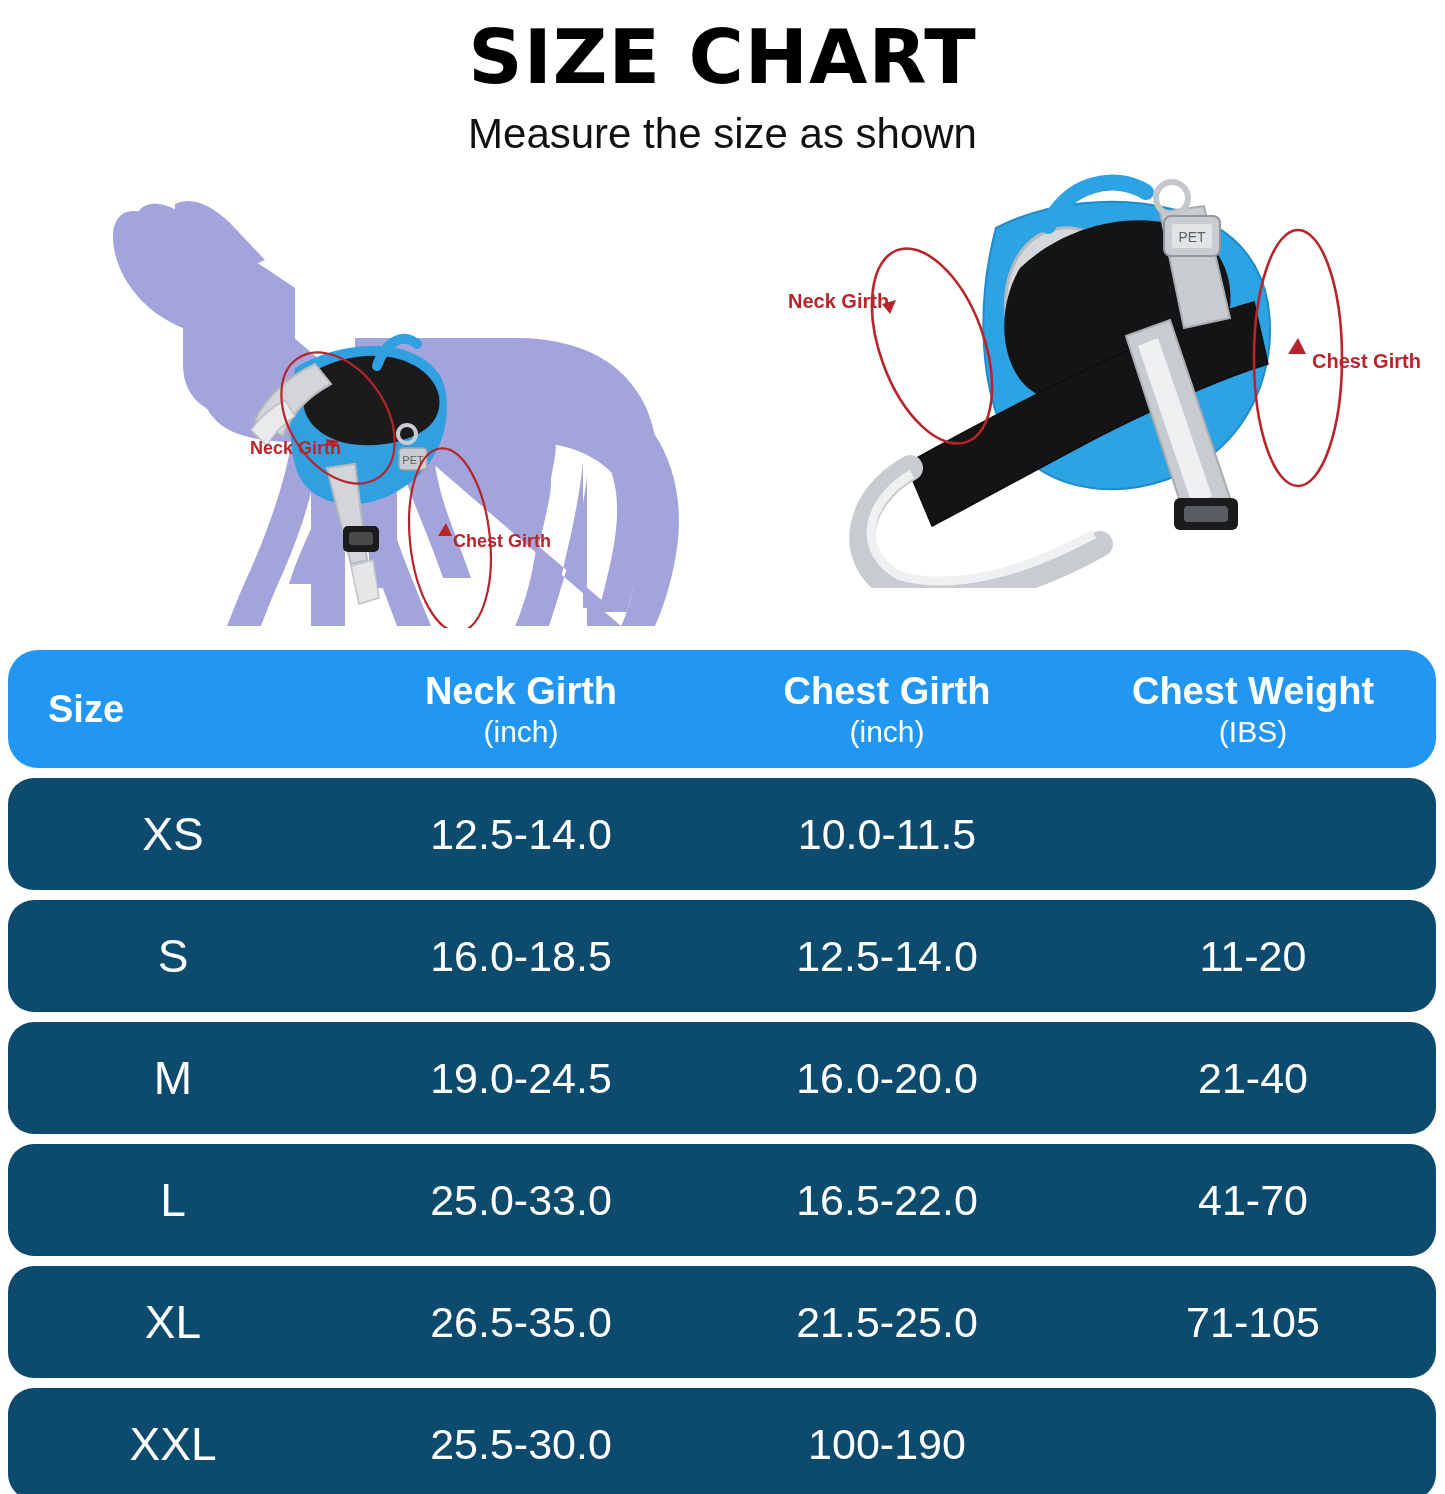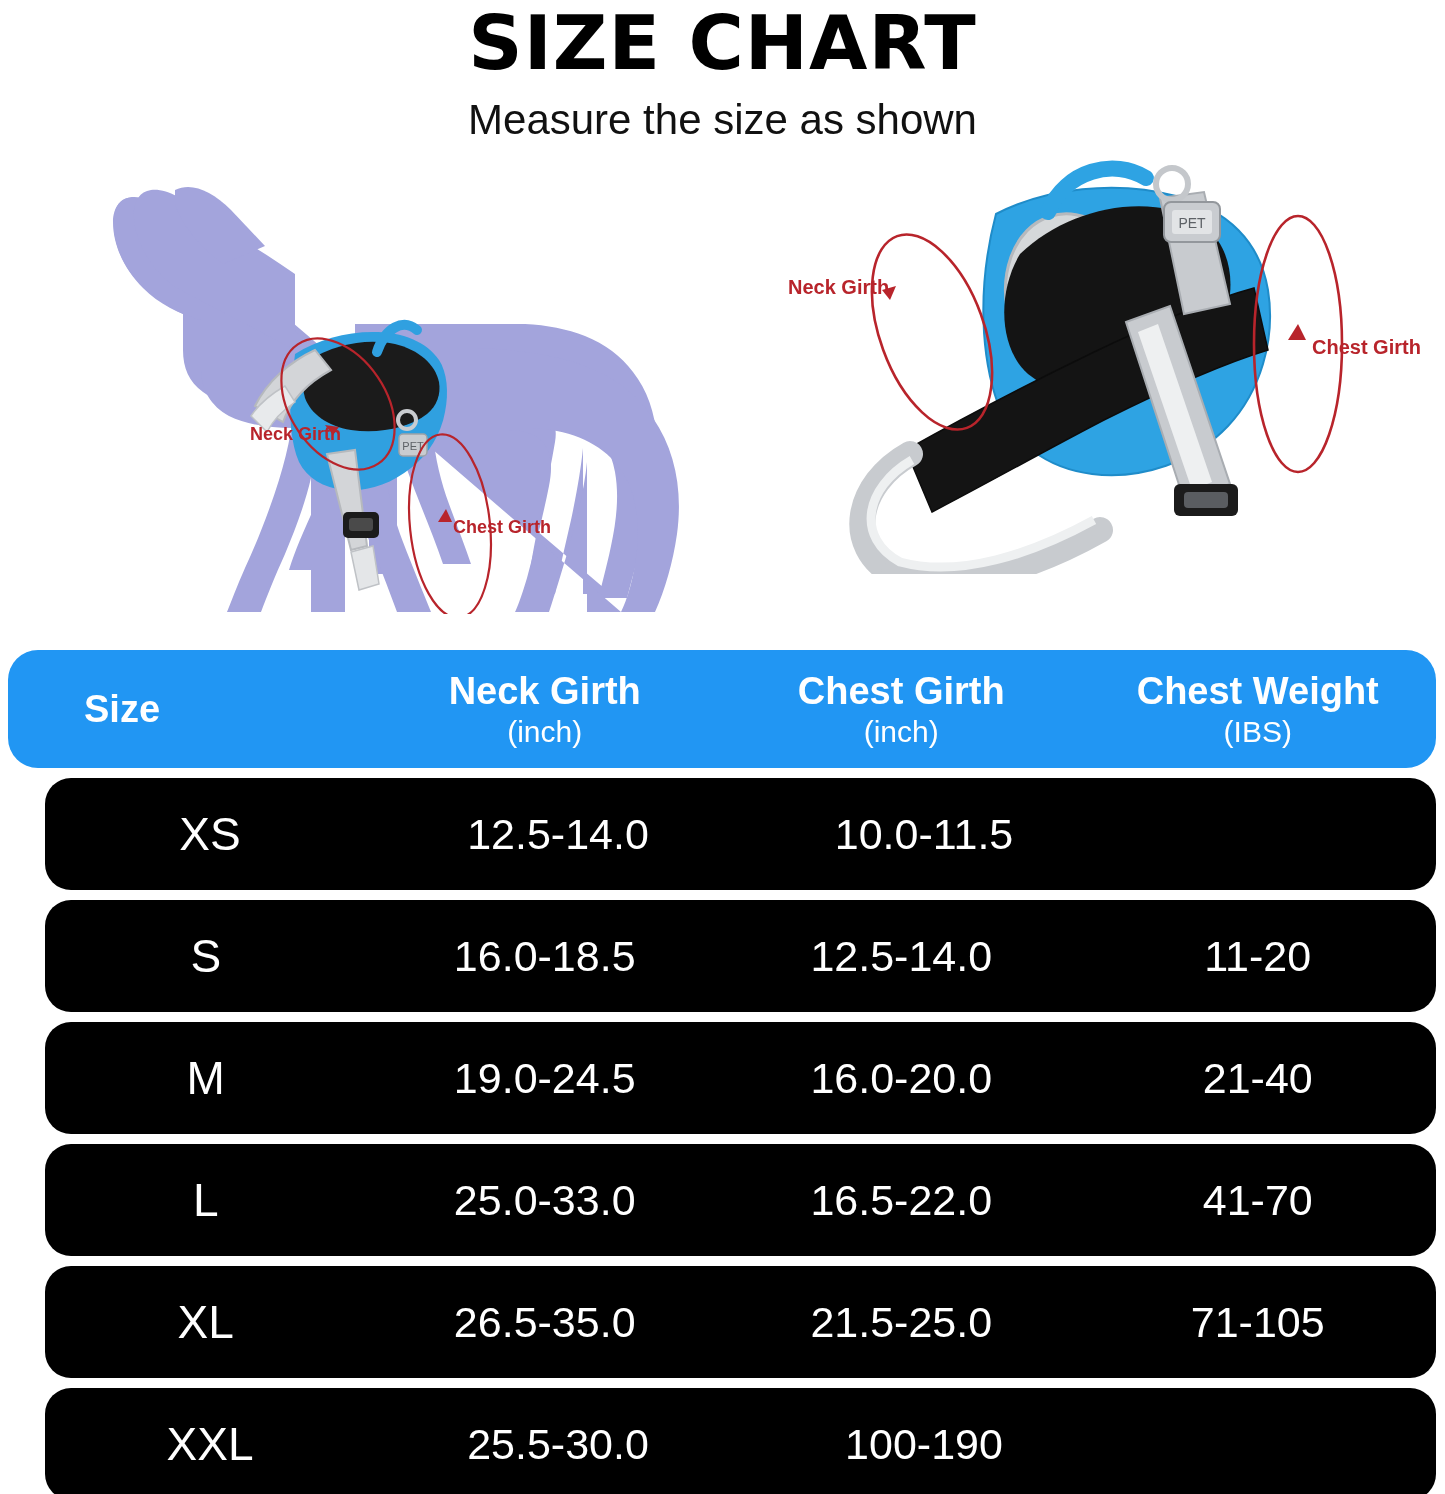--- a/index.html
+++ b/index.html
@@ -12,21 +12,21 @@
     height: 1494px;
     font-family: "Liberation Sans", sans-serif;
     color: #000;
     overflow: hidden;
     position: relative;
   }
 
   
   .header {
     text-align: center;
-    padding-top: 6px;
+    padding-top: 20px;
   }
   .title {
     font-family: "DejaVu Sans", sans-serif;
     font-weight: bold;
     font-size: 74px;
     letter-spacing: 1px;
     line-height: 1.0;
     margin: 0;
     color: #000;
     transform: scaleX(1.02);
@@ -73,25 +73,23 @@
     align-items: center;
     border-radius: 26px;
     margin-bottom: 10px;
     height: 112px;
     box-sizing: border-box;
   }
   .row.header-row {
     background: #2196f3;
     height: 118px;
     border-radius: 30px;
-    padding-left: 36px;
   }
   .row.body-row {
-    background: #000000;
-    margin-left: 37px;
+    background: #0c4a6e;
   }
   .cell {
     color: #ffffff;
     text-align: center;
     font-size: 43px;
     font-weight: normal;
     box-sizing: border-box;
   }
   .c-size   { width: 330px; }
   .c-neck   { width: 366px; }

